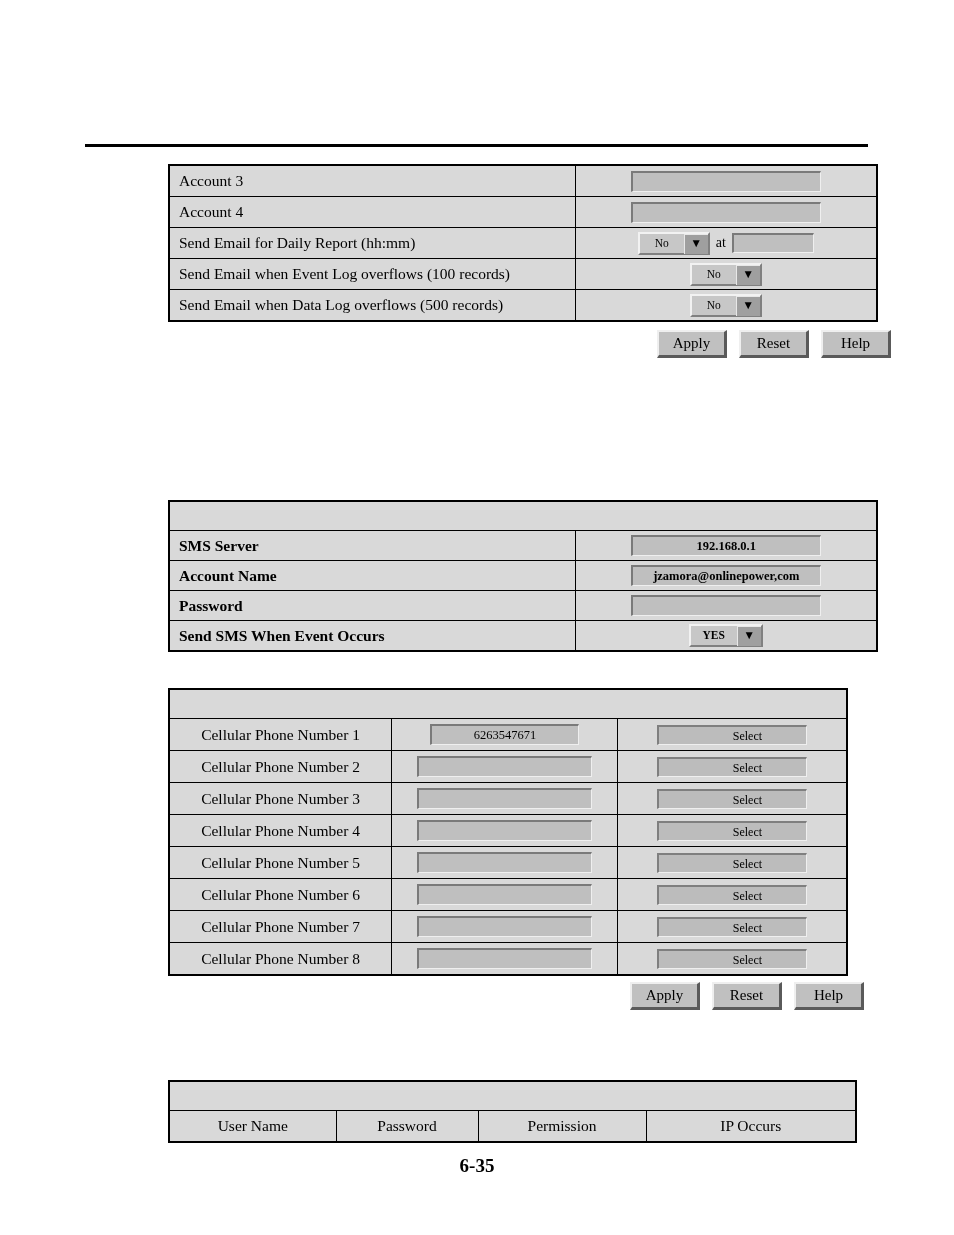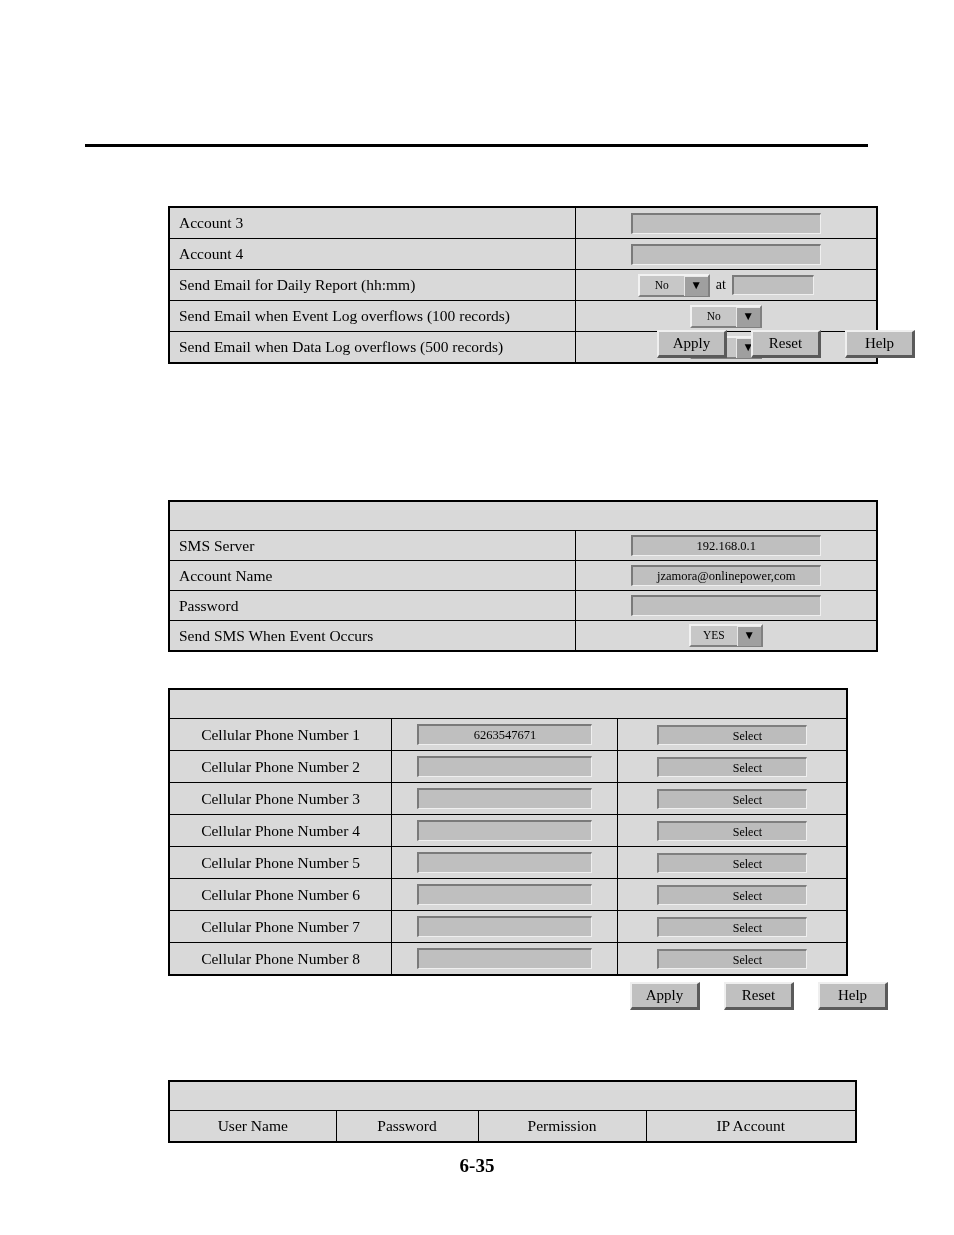--- a/index.html
+++ b/index.html
@@ -156,21 +156,21 @@
     padding-left: 30px;
   }
 
   .btn-row {
     position: absolute;
     font-size: 0;
   }
   .btn-row .btn3d {
     width: 70px;
     height: 28px;
-    margin-right: 24px;
+    margin-right: 12px;
   }
 
   .at-lbl {
     font-size: 14px;
     vertical-align: middle;
     padding: 0 6px;
     font-family: "Liberation Serif", serif;
   }
 
   .pagenum {
@@ -184,21 +184,21 @@
     font-family: "Liberation Serif", serif;
   }
 </style>
 </head>
 <body>
 
 <div class="page">
 
   <div class="top-rule"></div>
 
-  <table class="ui-table" id="email-table" style="left:168px; top:164px; width:710px;margin-top:42px;">
+  <table class="ui-table" id="email-table" style="left:168px; top:164px; width:710px;">
     <colgroup>
         <col style="width:406px">
         <col style="width:302px">
       </colgroup>
     <tbody id="email-rows">
         <tr>
           <td style="height:30px">
             <div class="lbl">Account 3</div>
           </td>
           <td class="cell-ctr"><span class="tbox" style="width:190px;height:21px;line-height:19px"></span></td>
@@ -227,21 +227,21 @@
           </td>
           <td class="cell-ctr"><span class="ddl"><span class="ddl-val" style="width:44px">No</span><span class="ddl-arrow">▼</span></span></td>
         </tr>
       </tbody>
   </table>
 
   <div class="btn-row" id="email-buttons" style="left:657px; top:330px;">
     <span class="btn3d">Apply</span><span class="btn3d">Reset</span><span class="btn3d">Help</span>
   </div>
 
-  <table class="ui-table" id="sms-table" style="left:168px; top:500px; width:710px;">
+  <table class="ui-table" id="sms-table" style="left:168px; top:500px; width:710px;font-weight:bold;">
     <colgroup>
         <col style="width:406px">
         <col style="width:302px">
       </colgroup>
     <tbody>
       <tr class="titlebar">
         <td colspan="2"></td>
       </tr>
     </tbody>
     <tbody id="sms-rows">
@@ -279,21 +279,21 @@
         <col style="width:229px">
       </colgroup>
     <tbody>
       <tr class="titlebar">
         <td colspan="3"></td>
       </tr>
     </tbody>
     <tbody id="cell-rows">
         <tr>
           <td class="cell-ctr" style="height:31px"><span class="lbl-c">Cellular Phone Number 1</span></td>
-          <td class="cell-ctr"><span class="tbox" style="width:175px;height:21px;line-height:19px">6263547671</span></td>
+          <td class="cell-ctr"><span class="tbox" style="width:149px;height:21px;line-height:19px">6263547671</span></td>
           <td class="cell-ctr"><span class="btn-sel">Select</span></td>
         </tr>
         <tr>
           <td class="cell-ctr" style="height:31px"><span class="lbl-c">Cellular Phone Number 2</span></td>
           <td class="cell-ctr"><span class="tbox" style="width:175px;height:21px;line-height:19px"></span></td>
           <td class="cell-ctr"><span class="btn-sel">Select</span></td>
         </tr>
         <tr>
           <td class="cell-ctr" style="height:31px"><span class="lbl-c">Cellular Phone Number 3</span></td>
           <td class="cell-ctr"><span class="tbox" style="width:175px;height:21px;line-height:19px"></span></td>
@@ -341,19 +341,19 @@
     <tbody>
       <tr class="titlebar">
         <td colspan="4"></td>
       </tr>
     </tbody>
     <tbody id="user-head-row">
         <tr>
           <td class="cell-ctr" style="height:30px"><span class="lbl-c">User Name</span></td>
           <td class="cell-ctr" style="height:30px"><span class="lbl-c">Password</span></td>
           <td class="cell-ctr" style="height:30px"><span class="lbl-c">Permission</span></td>
-          <td class="cell-ctr" style="height:30px"><span class="lbl-c">IP Account</span></td>
+          <td class="cell-ctr" style="height:30px"><span class="lbl-c">IP Occurs</span></td>
         </tr>
       </tbody>
   </table>
 
   <div class="pagenum">6-35</div>
 </div>
 
 </body></html>

